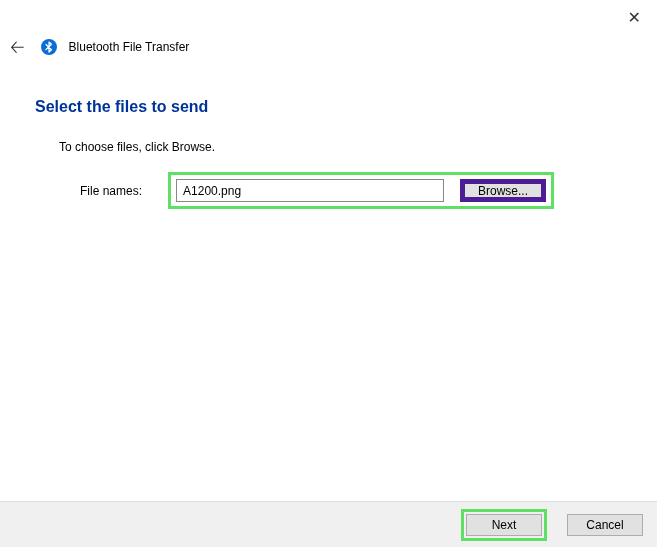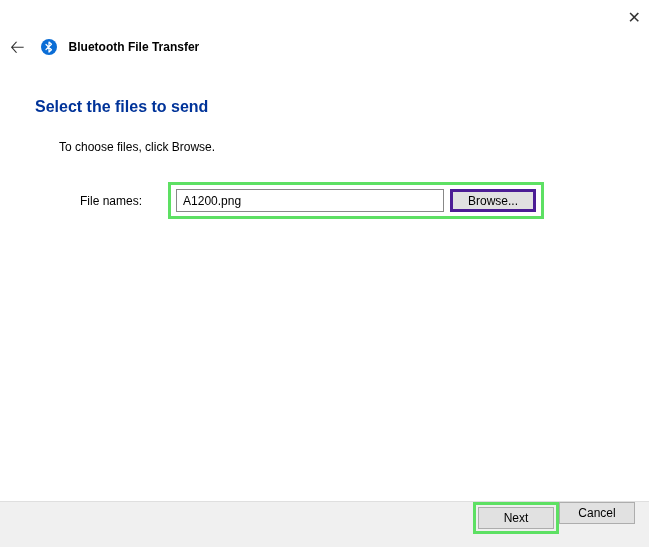--- a/index.html
+++ b/index.html
@@ -47,83 +47,83 @@
       justify-content: center;
       flex-shrink: 0;
     }
     .bt-icon svg {
       width: 8px;
       height: 12px;
     }
     .header-title {
       font-size: 12px;
       color: #000;
-      font-weight: 700;
+      font-weight: 400;
     }
     .content {
       padding: 42px 0 0 35px;
     }
     .main-heading {
       color: #003399;
       font-size: 16px;
       font-weight: 700;
       margin-bottom: 24px;
     }
     .instruction {
       font-size: 12px;
       color: #000;
       margin-left: 24px;
-      margin-bottom: 28px;
+      margin-bottom: 18px;
     }
     .file-row {
       display: flex;
       align-items: center;
       margin-left: 45px;
     }
     .file-label {
       font-size: 12px;
       color: #000;
       margin-right: 26px;
     }
     .highlight-box {
       border: 3px solid #5de063;
       padding: 4px 5px;
       display: flex;
       align-items: center;
-      gap: 6px;
+      gap: 16px;
     }
     .file-input {
       width: 268px;
       height: 23px;
       border: 1px solid #888;
       background: #fff;
       font-size: 12px;
       padding: 0 6px;
       outline: none;
     }
     .browse-btn {
       width: 86px;
       height: 23px;
-      border: 3px solid #4c1d95;
+      border: 5px solid #4c1d95;
       background: #e1e1e1;
       font-size: 12px;
       cursor: pointer;
     }
     .footer {
       position: absolute;
       bottom: 0;
       left: 0;
-      right: 12px;
+      right: 4px;
       height: 46px;
       background: #f0f0f0;
       border-top: 1px solid #dfdfdf;
       display: flex;
-      align-items: flex-start;
+      align-items: center;
       justify-content: flex-end;
-      gap: 0;
+      gap: 20px;
       padding-right: 14px;
     }
     .next-highlight {
       border: 3px solid #5de063;
       padding: 2px;
     }
     .footer-btn {
       width: 76px;
       height: 22px;
       border: 1px solid #adadad;

